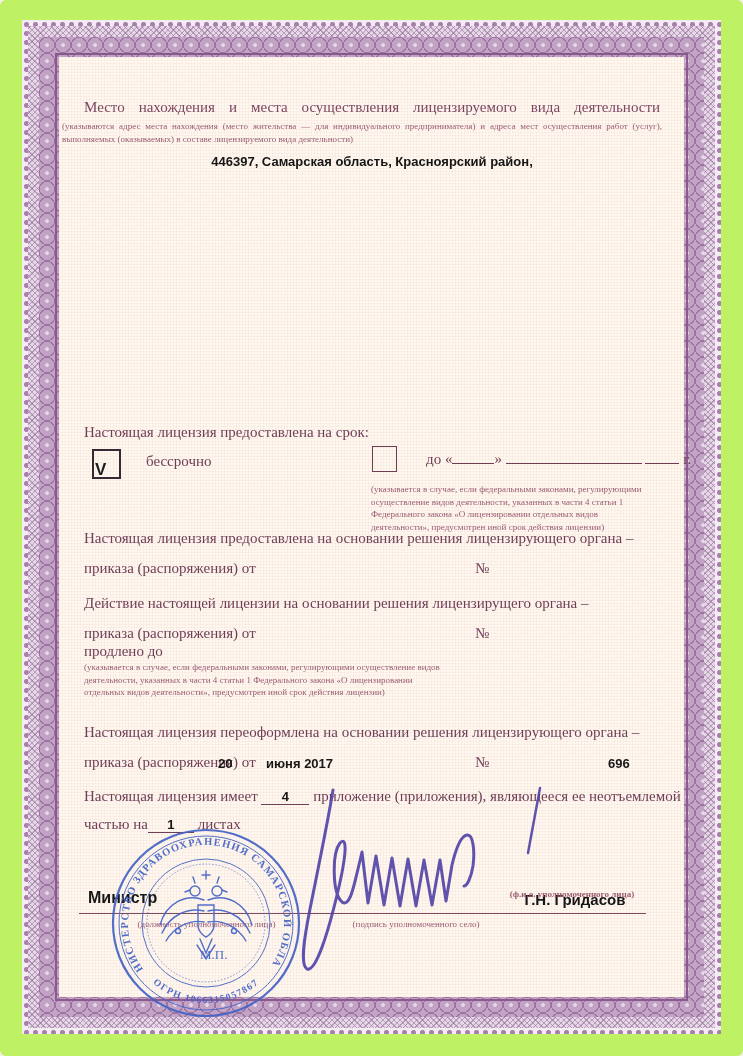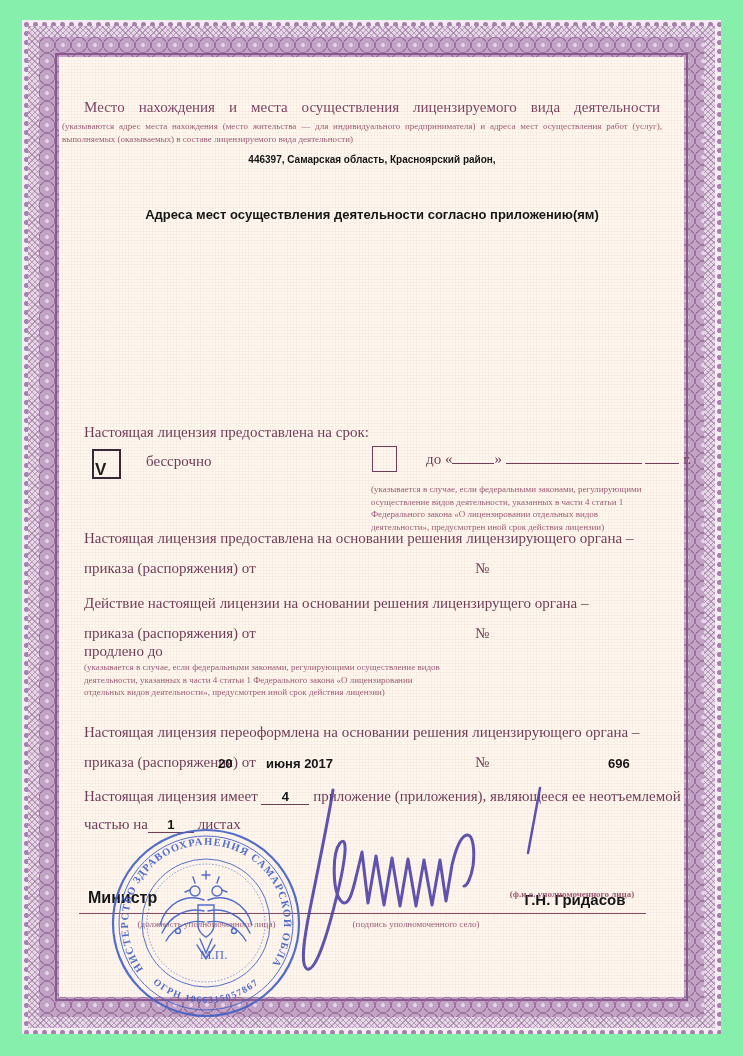--- a/index.html
+++ b/index.html
@@ -1,17 +1,17 @@
 <!DOCTYPE html>
 <html><head>
 <meta charset="utf-8">
 <style>
   html,body{margin:0;padding:0;background:#f2f1ed;}
-  .page{position:relative;width:743px;height:1056px;margin:0 auto;background:#86efac;overflow:hidden;
-        font-family:"Liberation Serif",serif;}
+  .page{position:relative;width:743px;height:1056px;margin:0 auto;background:#bef264;overflow:hidden;
+        font-family:"Liberation Serif",serif;border-radius:6px;}
   
   .frame-bead{position:absolute;left:22px;top:20px;right:22px;bottom:22px;
       background-color:#f3ecf3;
       background-image:radial-gradient(circle at 4.5px 4.5px,#a87fad 2.1px,rgba(168,127,173,0) 3px);
       background-size:9px 9px;}
   .frame-cross{position:absolute;left:28px;top:26px;right:28px;bottom:28px;
       background-color:#e6d7e7;
       background-image:
         repeating-linear-gradient(45deg,rgba(146,104,150,.55) 0 1px,rgba(0,0,0,0) 1px 4px),
         repeating-linear-gradient(-45deg,rgba(146,104,150,.55) 0 1px,rgba(0,0,0,0) 1px 4px);}
@@ -52,22 +52,21 @@
   <div class="frame-bead"></div>
   <div class="frame-cross"></div>
   <div class="frame-wave"></div>
   <div class="frame-line"></div>
   <div class="paper"></div>
 
   <div class="t serif15 justify" style="left:84px;top:98px;width:576px;color:#7c4662;">Место нахождения и места осуществления лицензируемого вида деятельности</div>
   <div class="t fine" style="left:62px;top:133px;width:600px;">выполняемых (оказываемых)  в составе лицензируемого вида деятельности)</div>
   <div class="t fine justify" style="left:62px;top:120px;width:600px;">(указываются адрес места нахождения (место жительства — для индивидуального предпринимателя) и адреса мест осуществления работ (услуг),</div>
 
-  <div class="t sansb center" style="left:84px;top:154px;width:576px;font-size:10px;">446397, Самарская область, Красноярский район,</div>
-  <div class="t sansb center" style="left:84px;top:207px;width:576px;font-size:13px;">Адреса мест осуществления деятельности согласно приложению(ям)</div>
+  <div class="t sansb center" style="left:84px;top:154px;width:576px;font-size:13px;">446397, Самарская область, Красноярский район,</div>
 
   <div class="t serif15" style="left:84px;top:423px;">Настоящая лицензия предоставлена на срок:</div>
 
   <div class="cbox" style="left:92px;top:449px;width:25px;height:26px;border:2px solid #3a2735;"></div>
   <div class="t" style="left:95px;top:460px;font-family:'Liberation Sans',sans-serif;font-weight:bold;font-size:17px;color:#1d1d1d;">V</div>
   <div class="t serif15" style="left:129px;top:452px;margin-left:17px;">бессрочно</div>
 
   <div class="cbox" style="left:372px;top:446px;width:23px;height:24px;border:1.5px solid #6e3e57;"></div>
   <div class="t serif15" style="left:426px;top:450px;">
     <span>до «</span><span class="blank" style="width:42px;"></span><span>»</span>

